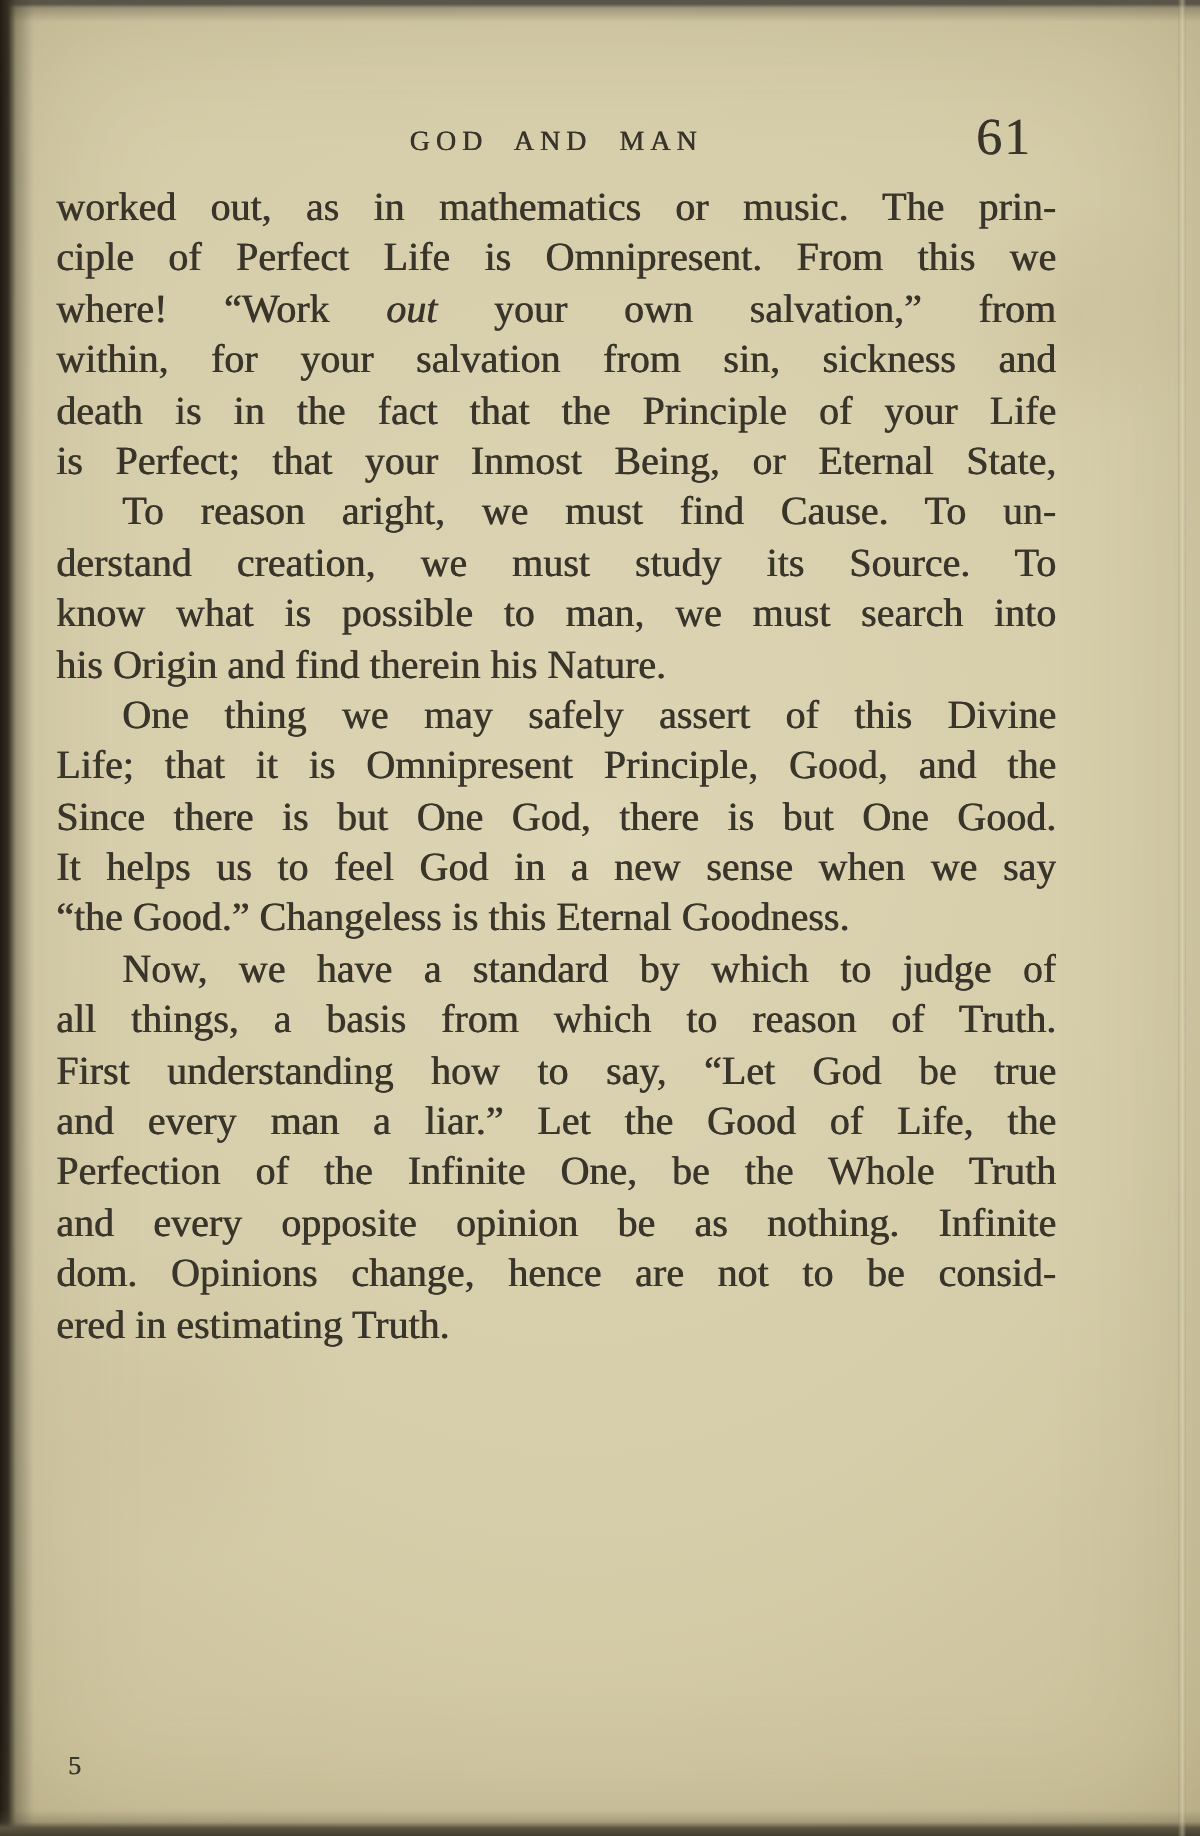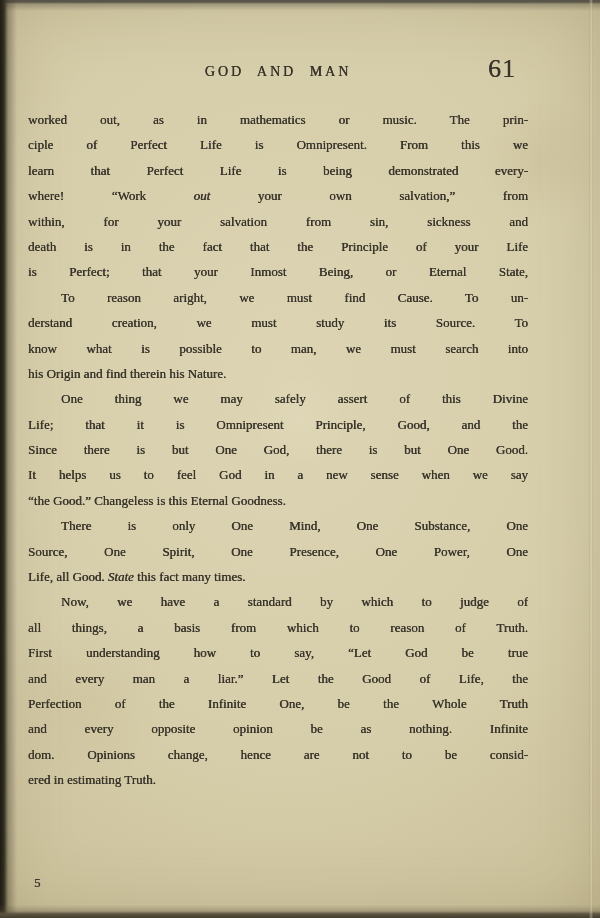--- a/index.html
+++ b/index.html
@@ -49,22 +49,22 @@
     text-shadow: 0.3px 0 0 currentColor;
   }
   .page-number {
     position: absolute; top: -10px; right: 12px;
     font-size: 26px;
     letter-spacing: 1px;
     text-shadow: 0.3px 0 0 currentColor;
   }
 
   .body-text {
-    position: absolute; top: 107px; left: 28px; width: 500px;
-    font-size: 13px;
+    position: absolute; top: 92px; left: 28px; width: 500px;
+    font-size: 20px;
   }
   .paragraph { margin: 0; }
   .line {
     height: 25.4px;
     line-height: 25.4px;
     overflow: hidden;
     text-align: justify;
     text-align-last: justify;
     text-shadow: 0.35px 0 0 currentColor;
   }
@@ -89,45 +89,39 @@
 
   <div class="running-header">
     <span>GOD AND MAN</span>
     <span class="page-number">61</span>
   </div>
 
   <div class="body-text">
       <div class="paragraph">
         <div class="line"><span>worked out, as in mathematics or music. The prin-</span></div>
         <div class="line"><span>ciple of Perfect Life is Omnipresent. From this we</span></div>
-        <div class="line"><span>learn that Perfect Life is being demonstrated every-</span></div>
         <div class="line"><span>where! “Work </span><span class="italic">out</span><span> your own salvation,” from</span></div>
         <div class="line"><span>within, for your salvation from sin, sickness and</span></div>
         <div class="line"><span>death is in the fact that the Principle of your Life</span></div>
         <div class="line"><span>is Perfect; that your Inmost Being, or Eternal State,</span></div>
       </div>
       <div class="paragraph">
         <div class="line indent"><span>To reason aright, we must find Cause. To un-</span></div>
         <div class="line"><span>derstand creation, we must study its Source. To</span></div>
         <div class="line"><span>know what is possible to man, we must search into</span></div>
         <div class="line last"><span>his Origin and find therein his Nature.</span></div>
       </div>
       <div class="paragraph">
         <div class="line indent"><span>One thing we may safely assert of this Divine</span></div>
         <div class="line"><span>Life; that it is Omnipresent Principle, Good, and the</span></div>
         <div class="line"><span>Since there is but One God, there is but One Good.</span></div>
         <div class="line"><span>It helps us to feel God in a new sense when we say</span></div>
         <div class="line last"><span>“the Good.” Changeless is this Eternal Goodness.</span></div>
       </div>
       <div class="paragraph">
-        <div class="line indent"><span>There is only One Mind, One Substance, One</span></div>
-        <div class="line"><span>Source, One Spirit, One Presence, One Power, One</span></div>
-        <div class="line last"><span>Life, all Good. </span><span class="italic">State</span><span> this fact many times.</span></div>
-      </div>
-      <div class="paragraph">
         <div class="line indent"><span>Now, we have a standard by which to judge of</span></div>
         <div class="line"><span>all things, a basis from which to reason of Truth.</span></div>
         <div class="line"><span>First understanding how to say, “Let God be true</span></div>
         <div class="line"><span>and every man a liar.” Let the Good of Life, the</span></div>
         <div class="line"><span>Perfection of the Infinite One, be the Whole Truth</span></div>
         <div class="line"><span>and every opposite opinion be as nothing. Infinite</span></div>
         <div class="line"><span>dom. Opinions change, hence are not to be consid-</span></div>
         <div class="line last"><span>ered in estimating Truth.</span></div>
       </div>
     </div>

